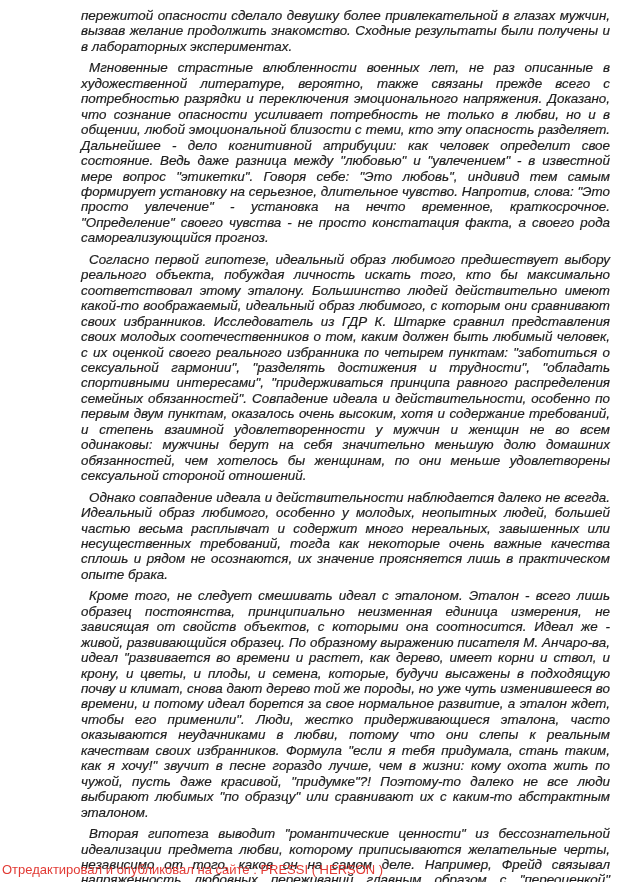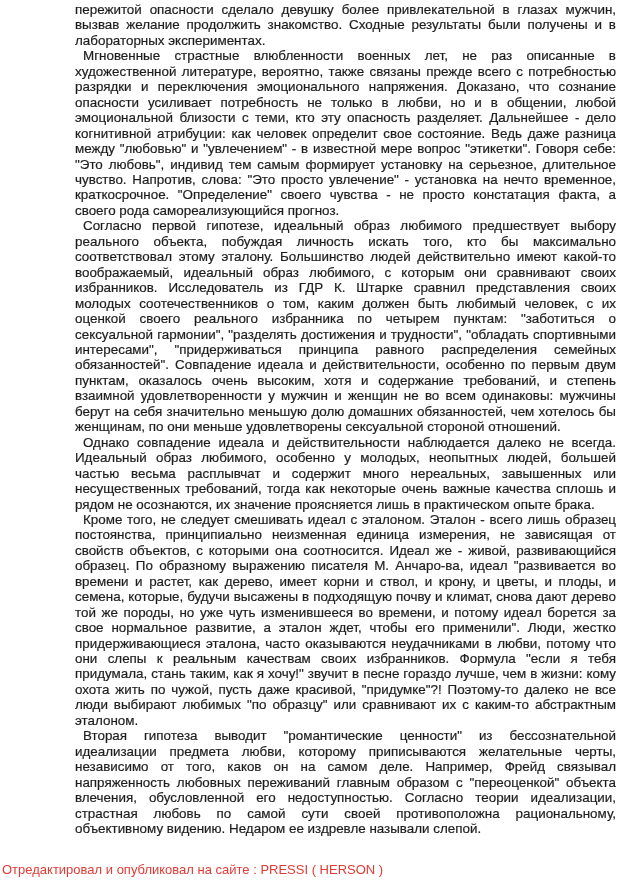--- a/index.html
+++ b/index.html
@@ -28,23 +28,24 @@
     width: 541px;
     font-family: "Liberation Sans", sans-serif;
     font-size: 13.4px;
     line-height: 15.45px;
     font-weight: 400;
     color: var(--ink);
     text-align: justify;
     -webkit-text-stroke: 0.2px;
   }
   .text-block p {
-    margin: 0;
+    margin: 6px;
     padding: 0;
     text-indent: 8px;
+    font-style: italic;
   }
   .text-block p.flush {
     text-indent: 0;
   }
   .watermark {
     position: absolute;
     left: 2px;
     top: 862px;
     font-family: "Liberation Sans", sans-serif;
     font-size: 13px;

